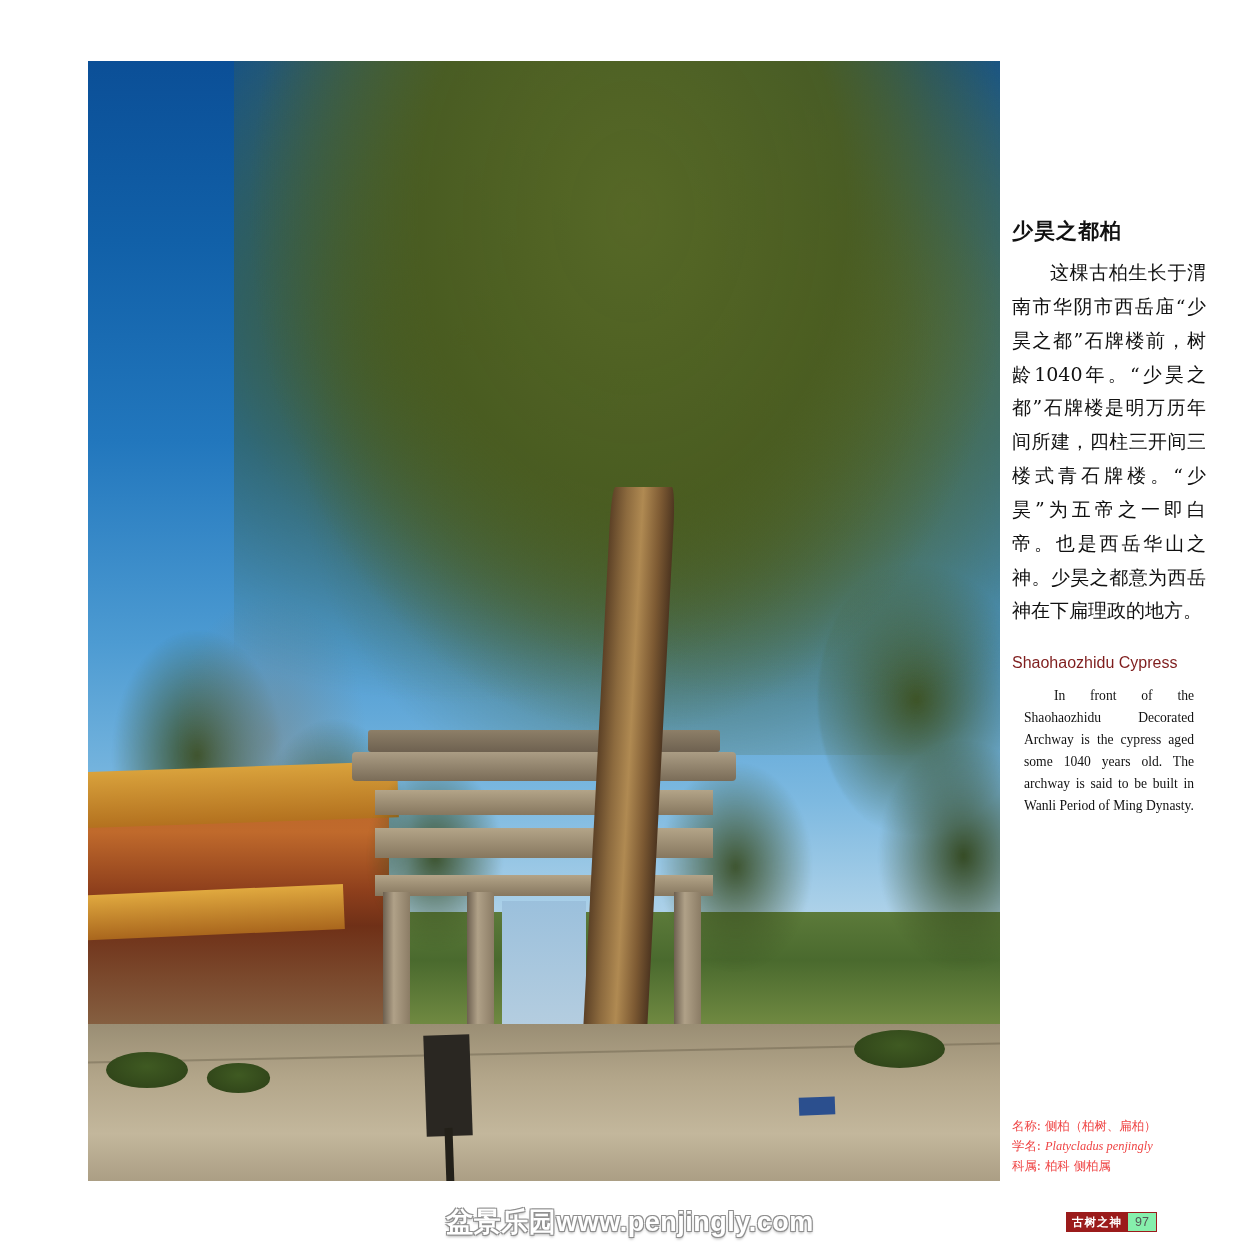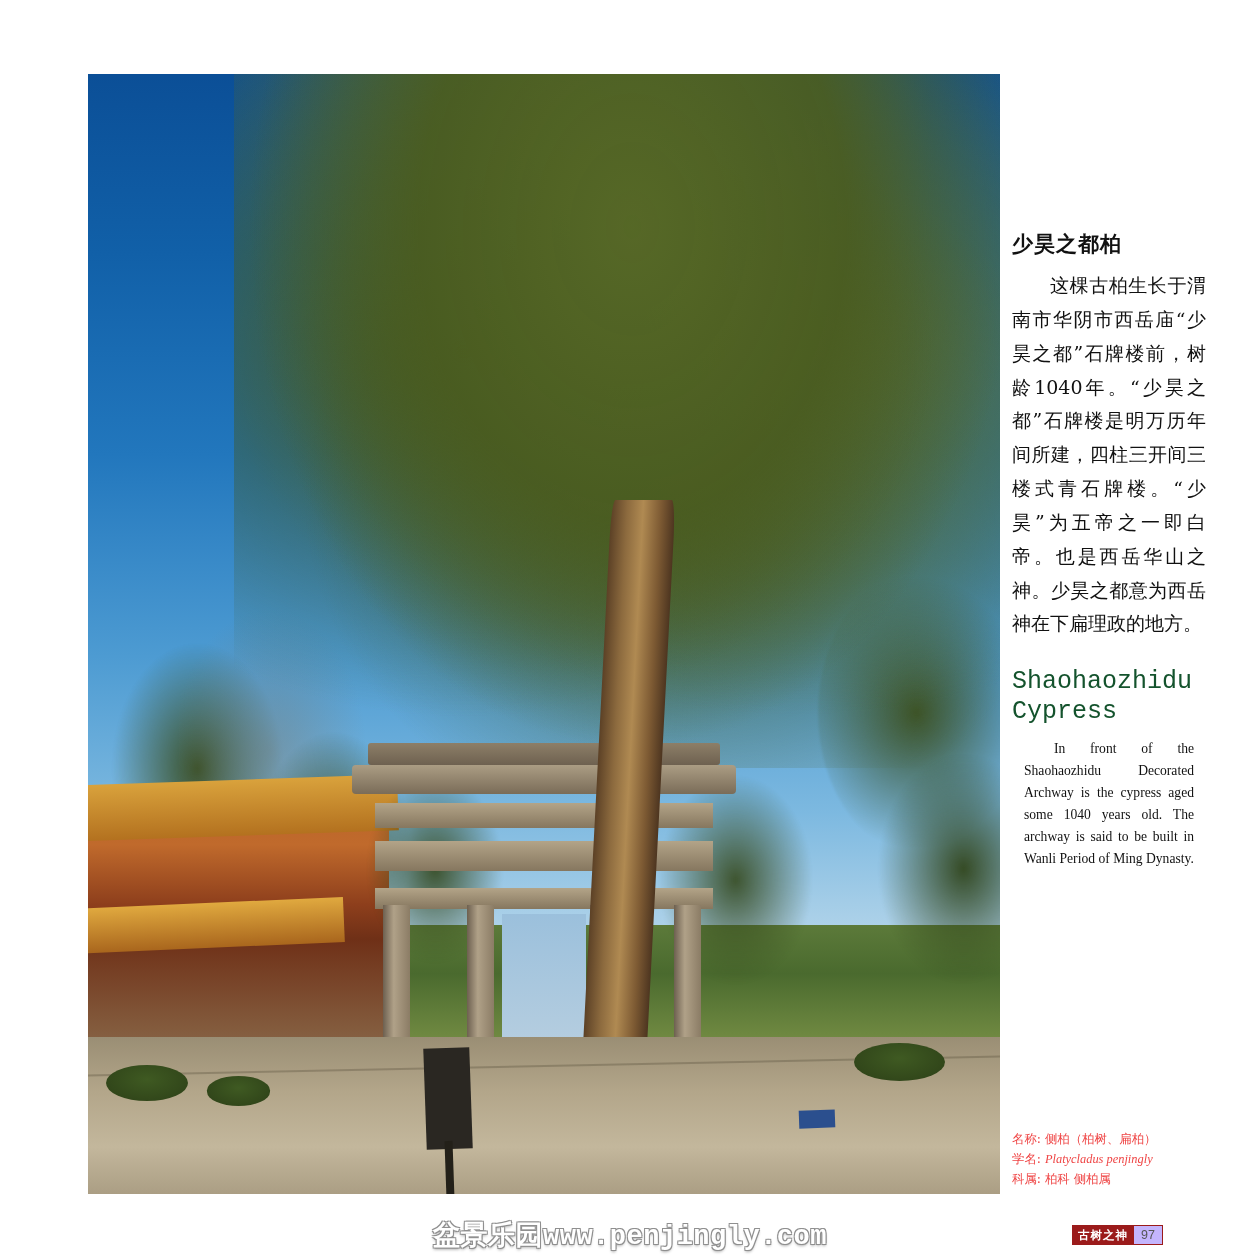--- a/index.html
+++ b/index.html
@@ -11,21 +11,21 @@
     width: 1260px;
     height: 1260px;
     font-family: "Liberation Sans", sans-serif;
     position: relative;
     overflow: hidden;
   }
 
   
   .page {
     position: absolute;
-    left: 0; top: 17px;
+    left: 0; top: 4px;
     width: 1260px; height: 1116px;
     background: #ffffff;
   }
 
   
   .photo {
     position: absolute;
     left: 88px;
     top: 57px;
     width: 912px;
@@ -278,23 +278,23 @@
   .zh-body {
     font-family: "DejaVu Serif", serif;
     font-size: 19px;
     line-height: 1.78;
     color: #111;
     text-align: justify;
     text-indent: 2em;
     margin: 0 0 26px 0;
   }
   .en-title {
-    font-family: Liberation Mono, monospace;
-    font-size: 25px;
-    color: #14532d;
+    font-family: Liberation Sans, sans-serif;
+    font-size: 16px;
+    color: #7f1d1d;
     line-height: 1.18;
     margin: 0 0 10px 0;
     font-weight: 400;
   }
   .en-body {
     font-family: "Liberation Serif", serif;
     font-size: 13.6px;
     line-height: 1.62;
     color: #111;
     text-align: justify;
@@ -317,53 +317,52 @@
   .caption .sci { font-style: italic; font-family: "Liberation Serif", serif; }
 
   
   .folio {
     position: absolute;
     left: 1066px;
     top: 1208px;
     height: 20px;
     display: flex;
     align-items: stretch;
-    margin-left: 6px;
   }
   .folio-label {
     background: #9b1b1b;
     color: #fff;
     font-family: "DejaVu Sans", sans-serif;
     font-size: 11.5px;
     font-weight: bold;
     padding: 2px 6px 2px 6px;
     display: flex;
     align-items: center;
     letter-spacing: 1px;
   }
   .folio-num {
-    background: #c4b5fd;
+    background: #86efac;
     color: #555;
     border: 1px solid #9b1b1b;
     border-left: none;
     font-family: "Liberation Sans", sans-serif;
     font-size: 12.5px;
     padding: 0 7px;
     display: flex;
     align-items: center;
   }
 
   
   .watermark {
     position: absolute;
     left: 0;
     top: 1200px;
     width: 1260px;
     text-align: center;
-    font-family: Liberation Mono, monospace;
+    font-family: Liberation Sans, sans-serif;
     font-size: 27px;
     font-weight: bold;
     color: #ffffff;
     text-shadow:
       -1px -1px 0 #8f8f8f,
        1px -1px 0 #8f8f8f,
       -1px  1px 0 #8f8f8f,
        1px  1px 0 #8f8f8f,
        0 2px 3px rgba(0,0,0,.35);
     letter-spacing: 0.5px;

